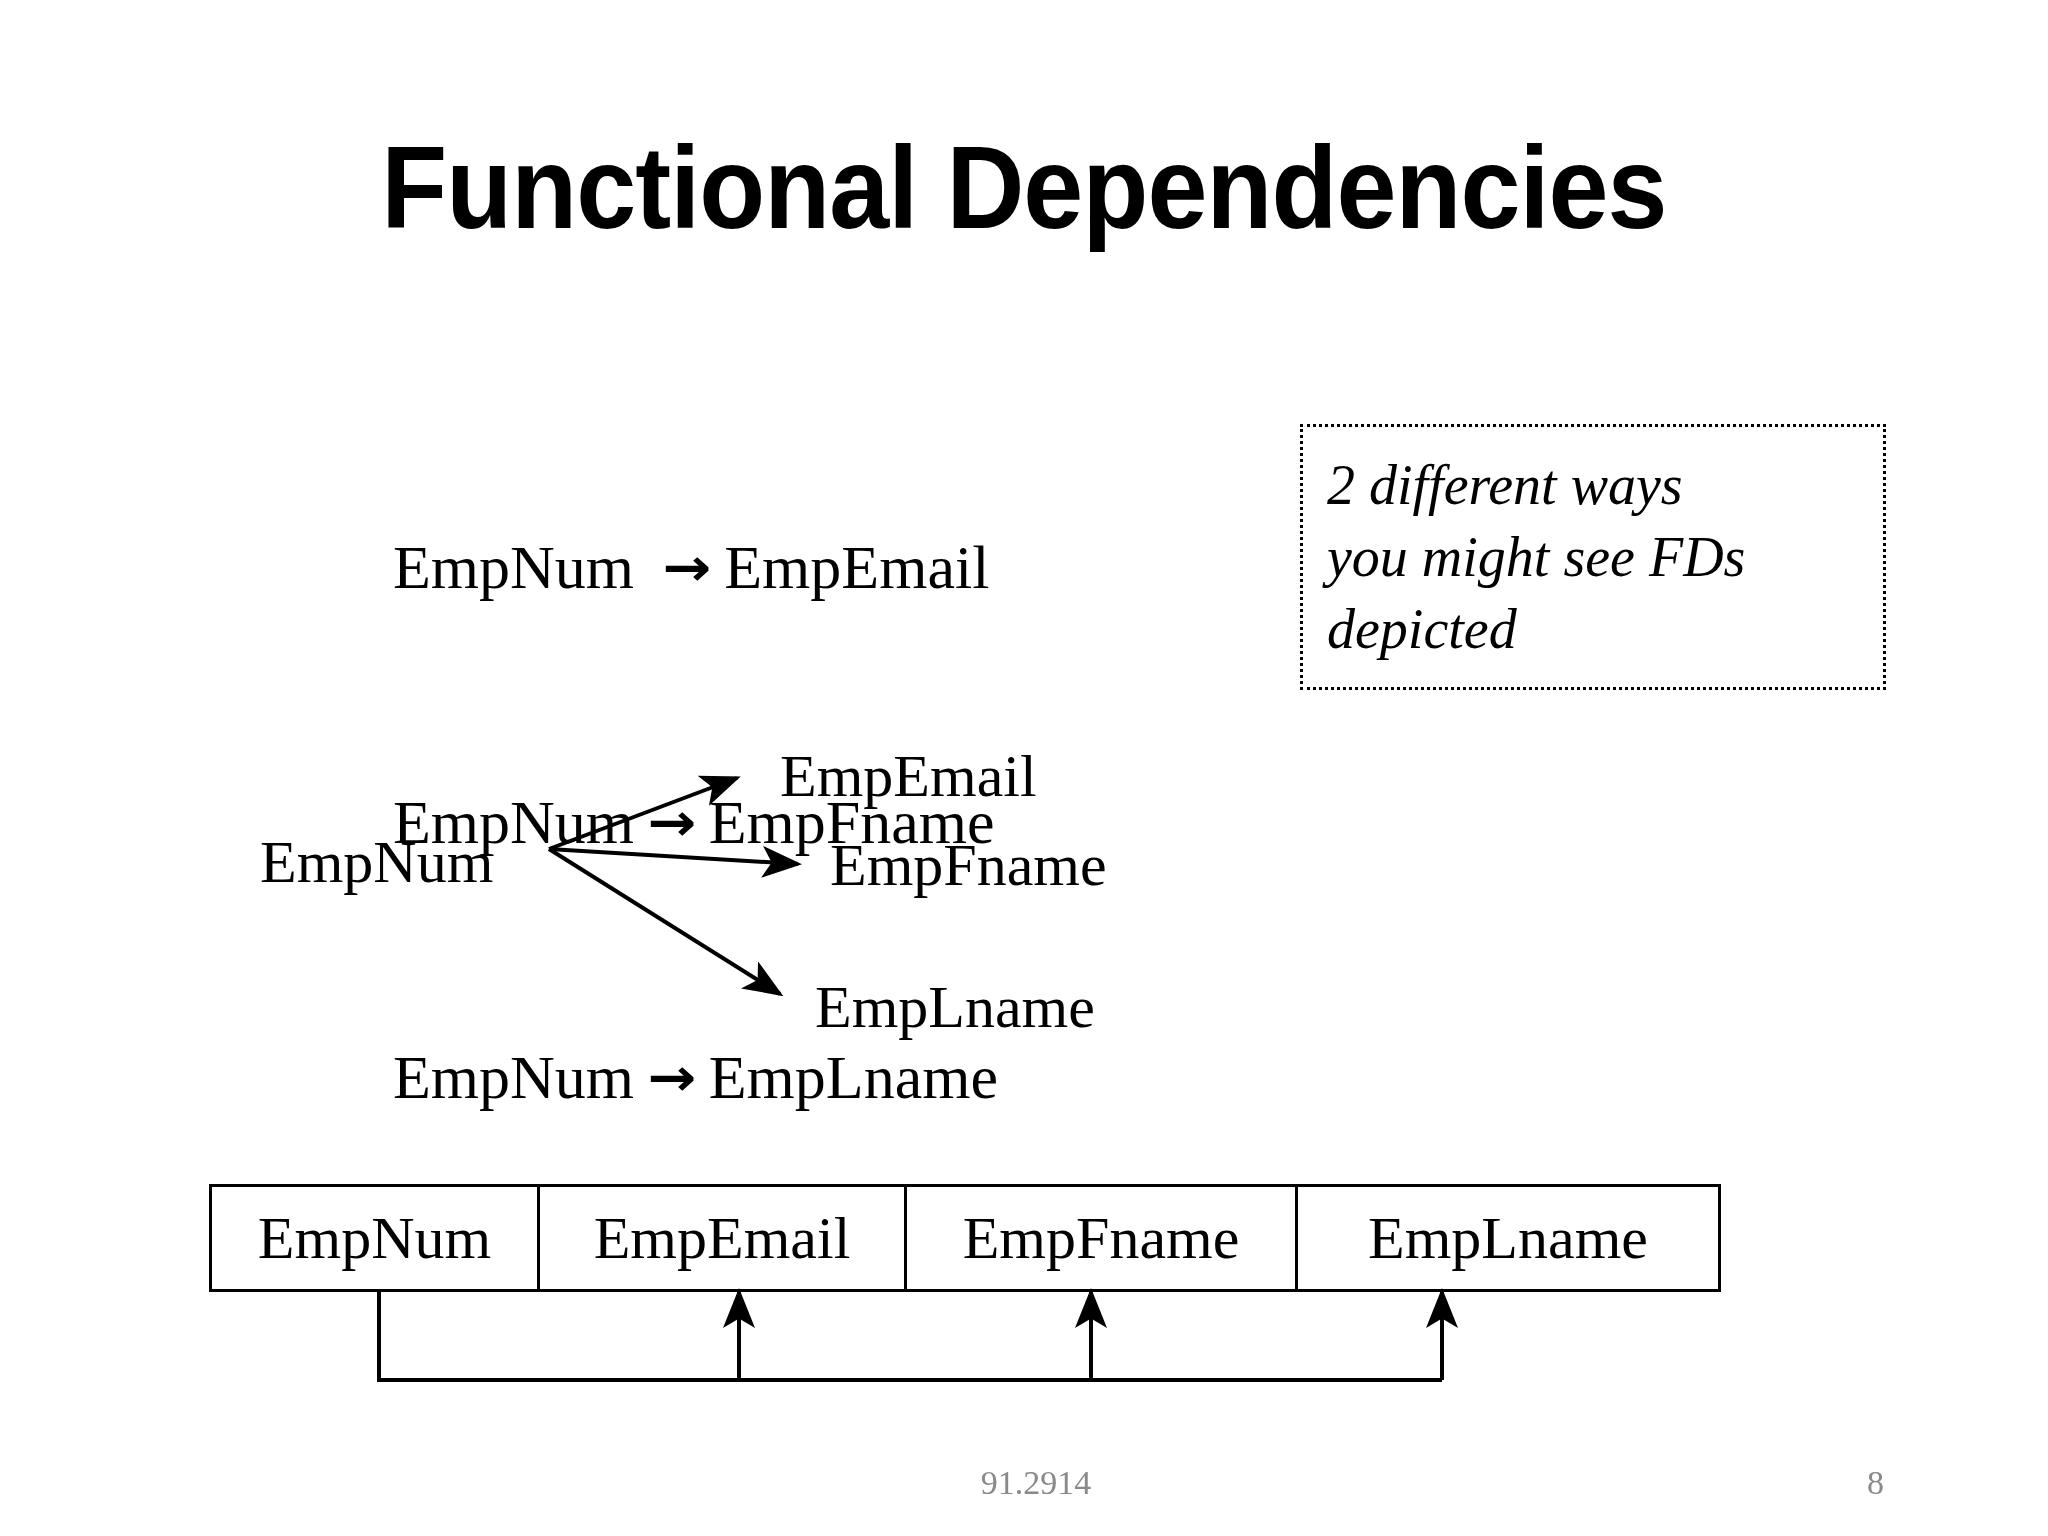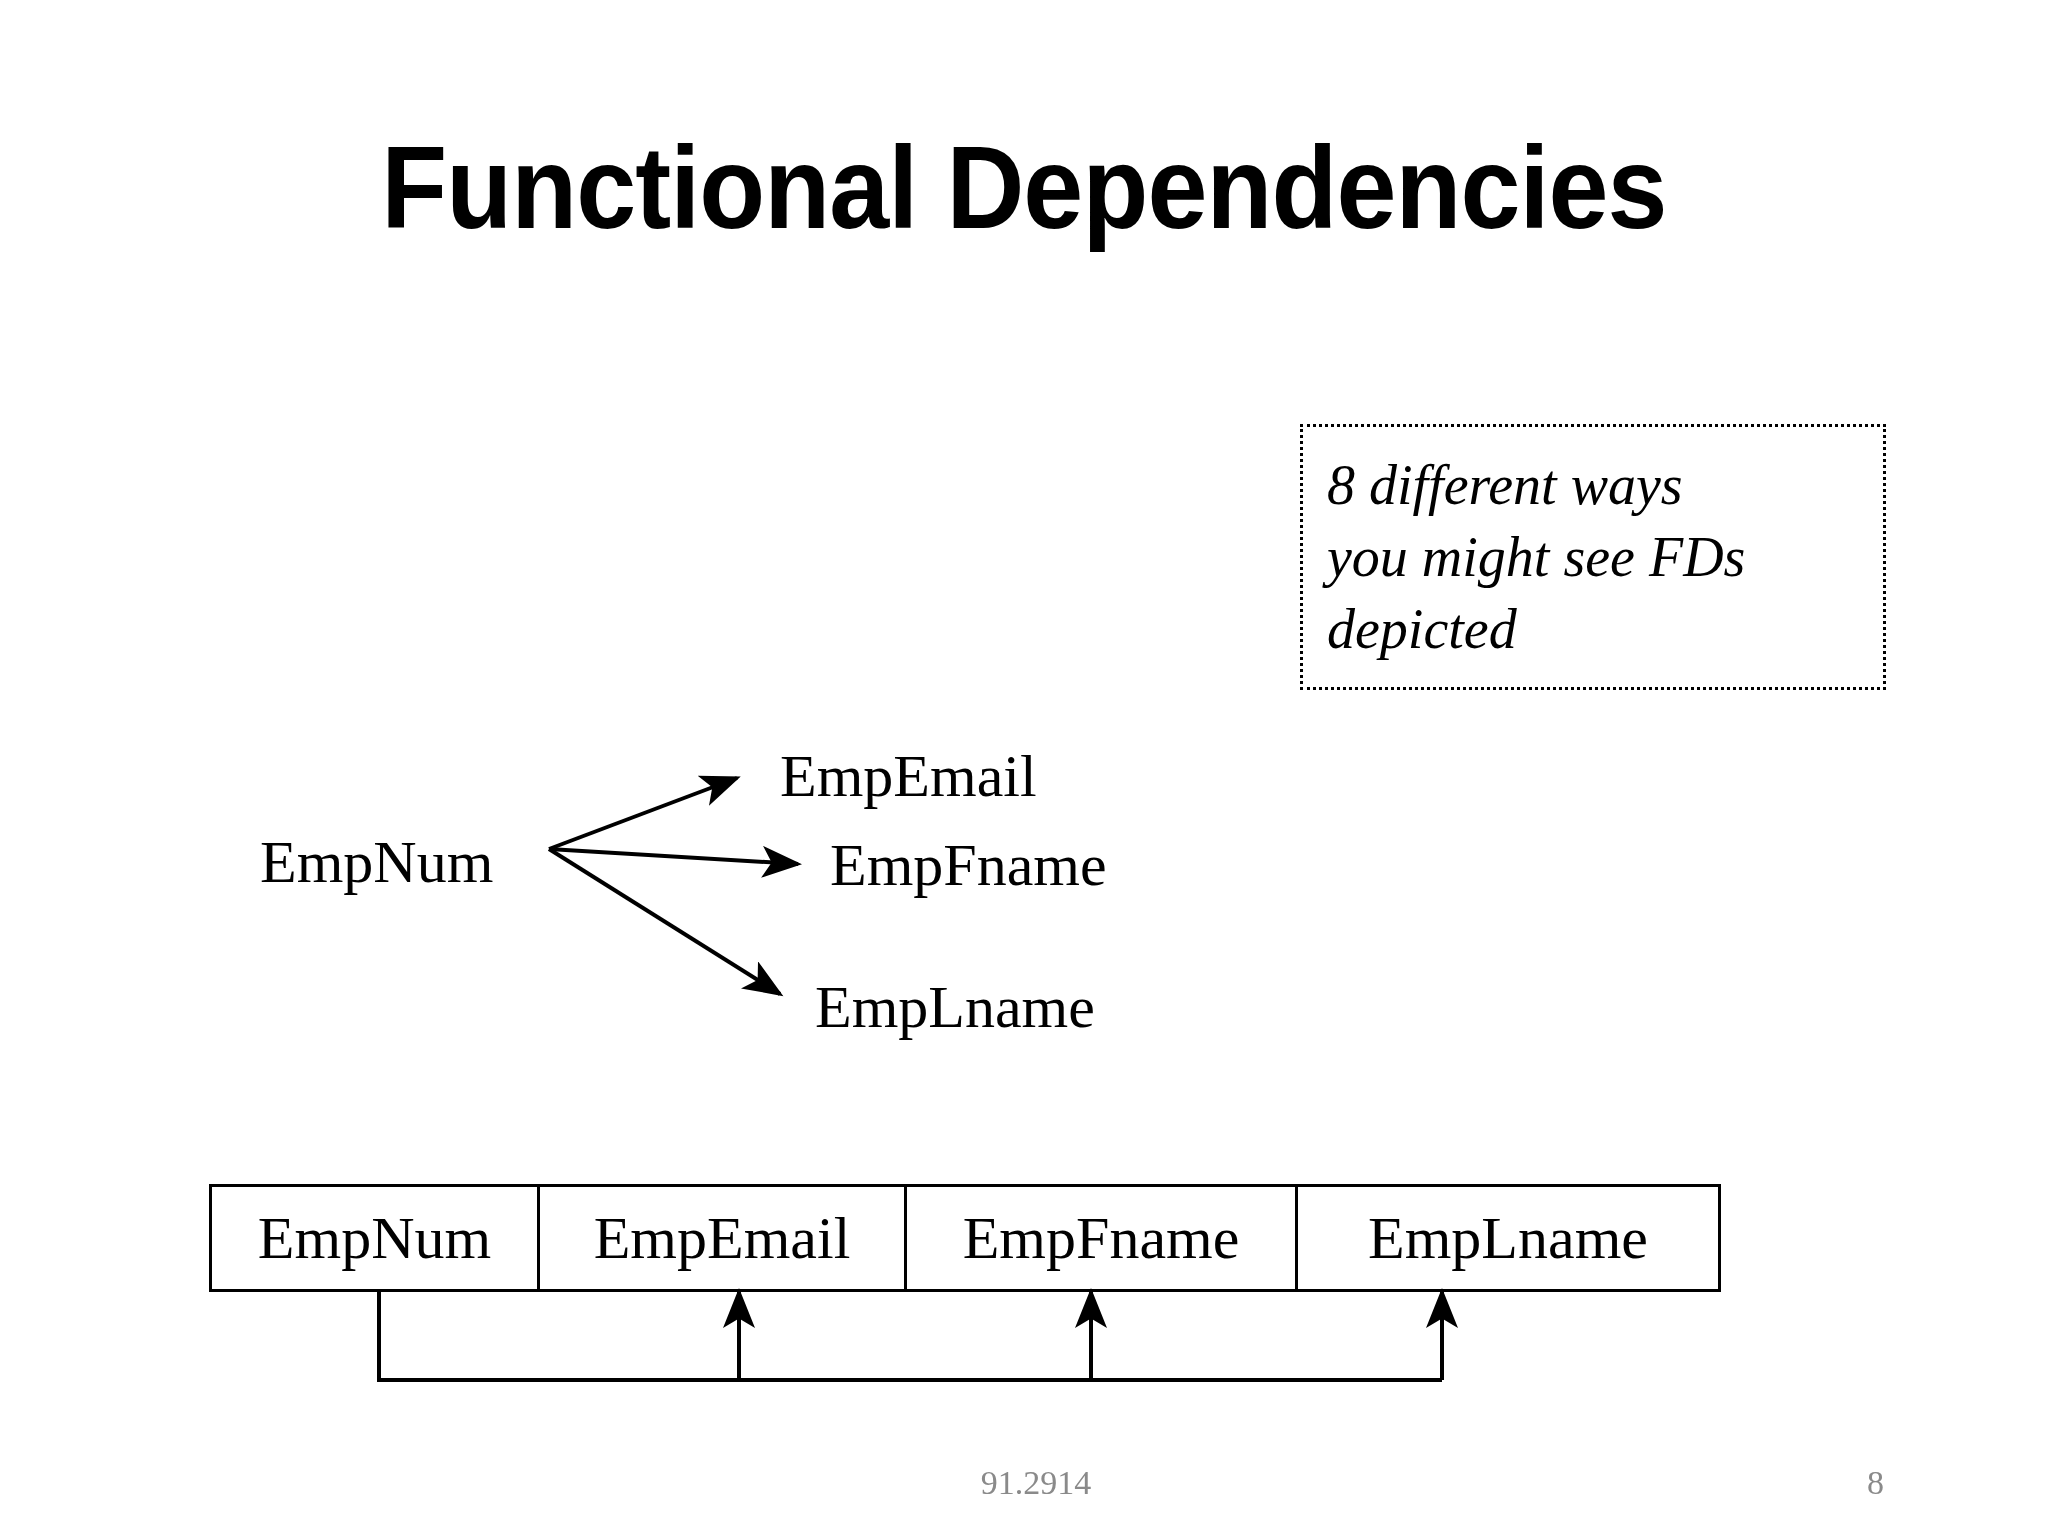--- a/index.html
+++ b/index.html
@@ -151,23 +151,28 @@
     color: #8a8a8a;
   }
 </style>
 </head>
 <body>
 
 <div id="slide">
 
   <div id="slide-title">Functional Dependencies</div>
 
+  <div id="fd-list">
+    <span class="fd-line"><span>EmpNum </span> <span class="fd-arrow">→</span> <span>EmpEmail</span></span>
+    <span class="fd-line"><span>EmpNum</span> <span class="fd-arrow">→</span> <span>EmpFname</span></span>
+    <span class="fd-line"><span>EmpNum</span> <span class="fd-arrow">→</span> <span>EmpLname</span></span>
+  </div>
 
   <div id="note-box">
-    <div id="note-text">8 different ways
+    <div id="note-text">2 different ways
 you might see FDs
 depicted</div>
   </div>
 
   <div id="fan-diagram">
     <svg viewBox="0 0 1000 340">
       <defs>
         <marker id="ah" markerWidth="11" markerHeight="11" refX="9" refY="4" orient="auto" markerUnits="strokeWidth">
           <path d="M0,0 L10,4 L0,8 L2.4,4 z" fill="#000000"></path>
         </marker>

